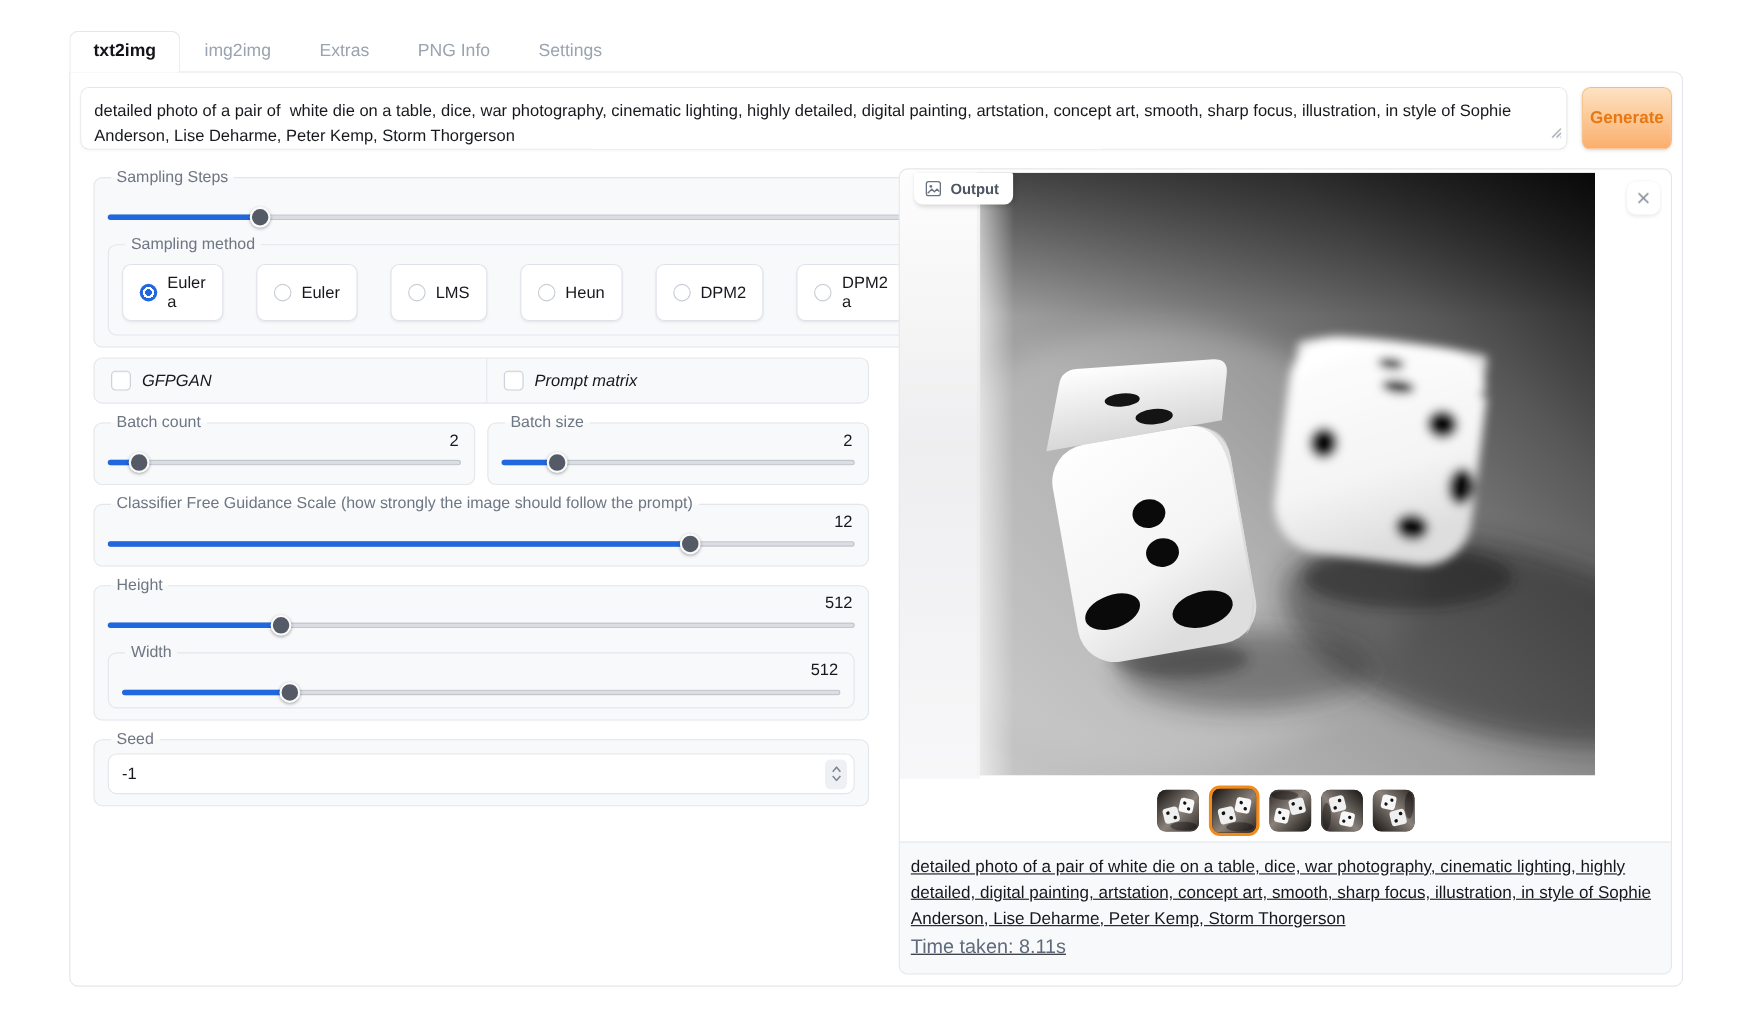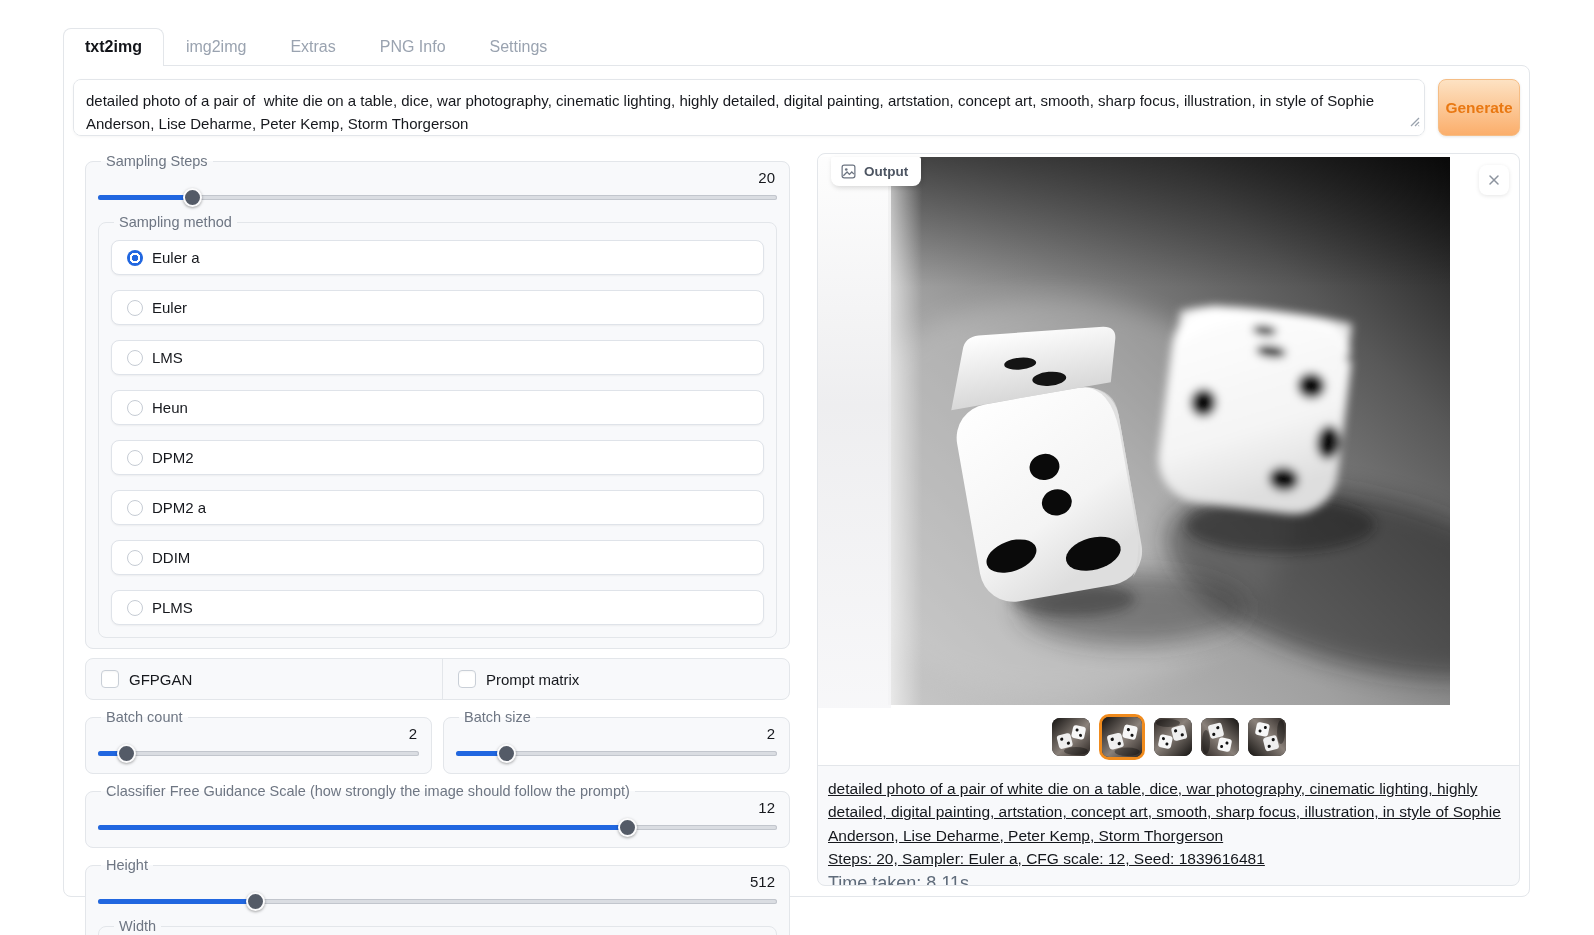--- a/index.html
+++ b/index.html
@@ -68,36 +68,36 @@
   .slider { position:relative; height:20px; cursor:pointer; }
   .slider .track { position:absolute; left:0; right:0; top:8px; height:5px; border-radius:4px; background:#dadde2; box-shadow:inset 0 0 0 1px #c2c6cd; }
   .slider .fill  { position:absolute; left:0; top:8px; height:5px; border-radius:4px 0 0 4px; background:#2167e0; width:var(--p,0%); }
   .slider .handle {
     position:absolute; top:1px; left:var(--p,0%); width:19px; height:19px; margin-left:-10px;
     border-radius:50%; background:#545b67; border:2.5px solid #fbfbfc;
     box-shadow:0 1px 3px rgba(0,0,0,.35);
   }
 
   
-  .radio-row { display:flex; gap:15px; margin-top:10px;flex-direction:column; }
+  .radio-row { display:flex; gap:30px; margin-top:10px; }
   .radio-pill {
     display:flex; align-items:center; gap:9px; cursor:pointer;
     background:#fff; border:1px solid #dfe3e9; border-radius:8px;
     padding:8px 15px; font-size:15px; color:#16181d;
     box-shadow:0 1px 2px rgba(0,0,0,.05);
   }
   .radio-dot { width:16px; height:16px; border-radius:50%; border:1px solid #c6ccd4; background:#fff; flex:none; }
   .radio-pill.selected .radio-dot {
     border:none;
     background:radial-gradient(circle,#2167e0 0 3.2px,#ffffff 3.2px 5.2px,#2167e0 5.2px);
   }
 
   
   .check-panel { display:flex; border:1px solid #e3e6ea; border-radius:8px; background:#f8f9fb; height:42px; }
-  .check-cell { flex:1; display:flex; align-items:center; gap:10px; padding:0 15px; font-size:15px; cursor:pointer; }
+  .check-cell { flex:1; display:flex; align-items:center; gap:10px; padding:0 15px; font-size:15px; cursor:pointer;font-style:italic; }
   .check-cell + .check-cell { border-left:1px solid #e3e6ea;margin-left:10px; }
   .checkbox { width:18px; height:18px; border:1px solid #c9cfd7; border-radius:4px; background:#fff; flex:none; box-shadow:inset 0 1px 2px rgba(0,0,0,.04); }
 
   .two-col { display:flex; gap:11px; }
   .two-col > fieldset { flex:1; }
 
   
   .seed-wrap { position:relative; margin-top:5px; }
   input.seed {
     width:100%; height:37px; border:1px solid #e3e6ea; border-radius:8px; background:#fff;
@@ -455,21 +455,20 @@
               <div class="thumb">
                   <svg viewBox="0 0 38 38">
                     <use href="#mini-dice" transform="rotate(-90 19 19)"></use>
                   </svg>
                 </div>
             </div>
           </div>
 
           <div class="caption-box">
             <p>detailed photo of a pair of white die on a table, dice, war photography, cinematic lighting, highly detailed, digital painting, artstation, concept art, smooth, sharp focus, illustration, in style of Sophie Anderson, Lise Deharme, Peter Kemp, Storm Thorgerson</p>
-            <p>Steps: 20, Sampler: Euler a, CFG scale: 12, Seed: 1839616481</p>
             <p class="time-taken">Time taken: 8.11s</p>
           </div>
 
         </div>
       </div>
     </div>
   </div>
 </div>
 
 </body></html>

